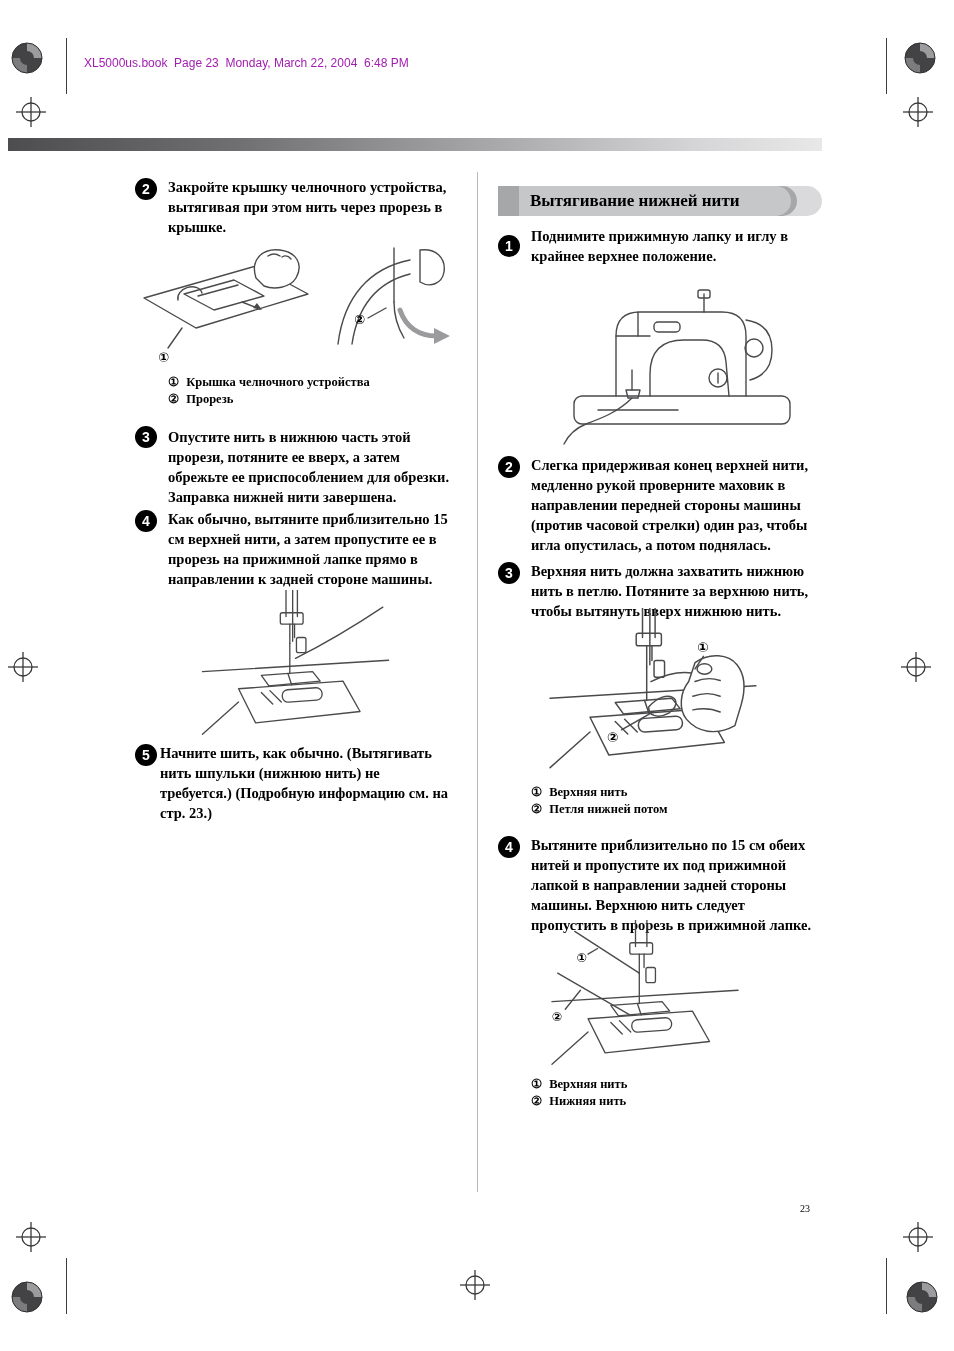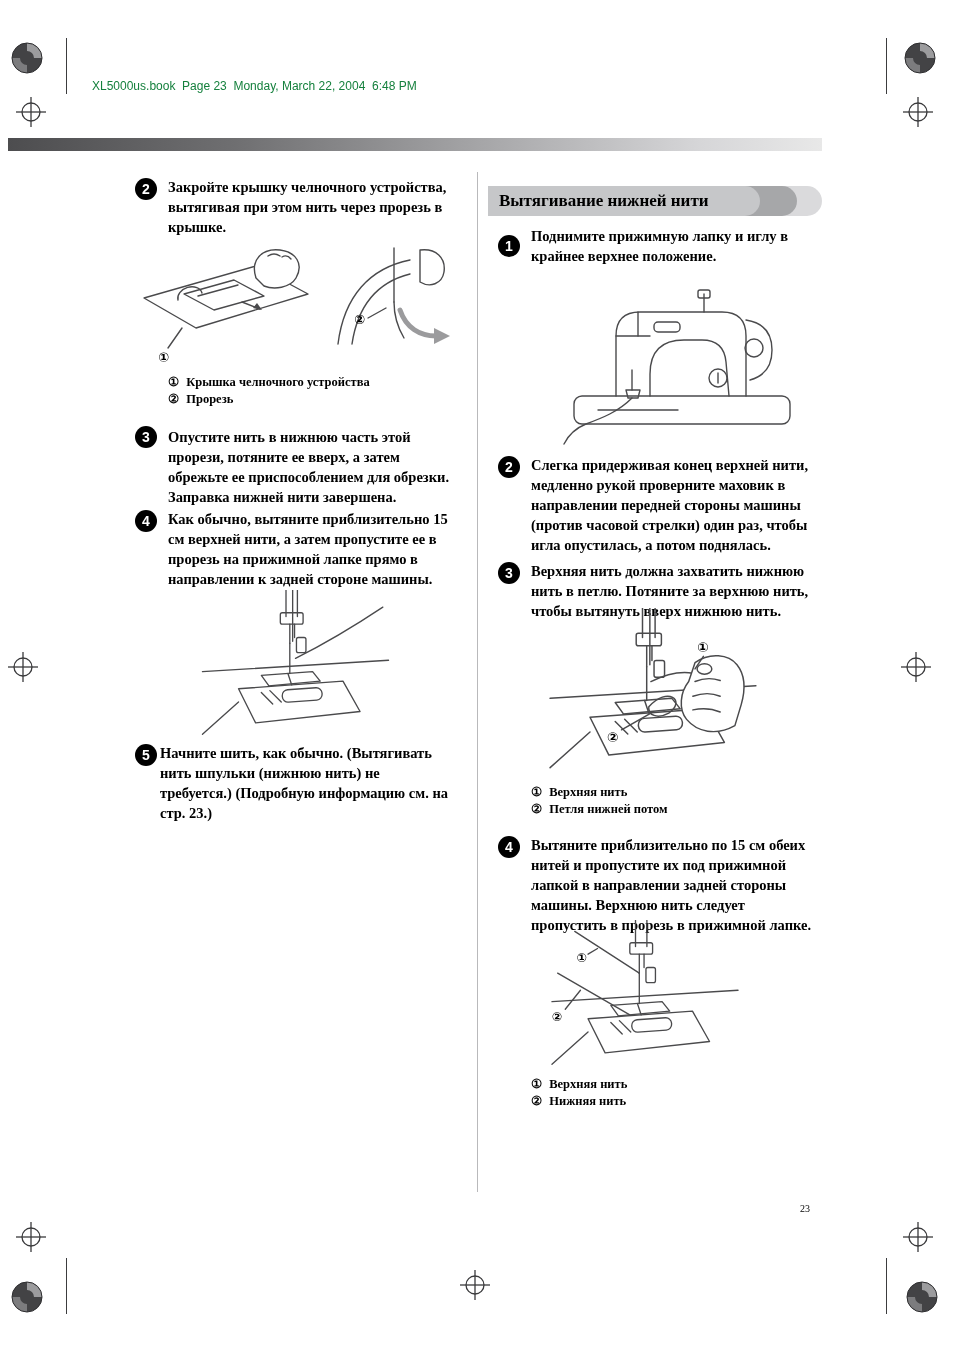--- a/index.html
+++ b/index.html
@@ -1,37 +1,37 @@
 <!DOCTYPE html>
 <html><head>
 <meta charset="utf-8">
 <style>
   html,body{margin:0;padding:0;background:#ededed;}
   .page{position:relative;width:954px;height:1351px;background:#ffffff;
         font-family:"Liberation Serif",serif;color:#000;overflow:hidden;margin:0 auto;}
 
-  .print-header{position:absolute;left:92px;top:56px;font-family:"Liberation Sans",sans-serif;
-        font-size:12px;color:#15803d;white-space:pre;margin-top:23px;}
+  .print-header{position:absolute;left:84px;top:56px;font-family:"Liberation Sans",sans-serif;
+        font-size:12px;color:#a21caf;white-space:pre;}
 
   .grad-bar{position:absolute;left:8px;top:138px;width:814px;height:13px;
         background:linear-gradient(90deg,#4d4d4f 0%,#6f6f71 28%,#a9a9ab 60%,#d6d6d8 85%,#e8e8e8 100%);}
 
   .divider{position:absolute;left:477px;top:172px;width:1px;height:1020px;background:#b9b9bb;}
 
   .step-badge{position:absolute;width:22px;height:22px;border-radius:50%;background:#000;color:#fff;
         font-family:"Liberation Sans",sans-serif;font-size:14px;font-weight:bold;
         display:flex;align-items:center;justify-content:center;}
   .step-text{position:absolute;width:292px;font-size:14.5px;line-height:20px;font-weight:bold;}
 
   .legend{position:absolute;font-size:12.5px;line-height:17px;font-weight:bold;}
   .legend-row{display:flex;gap:7px;}
 
   .sec-back2{position:absolute;left:498px;top:186px;width:324px;height:30px;background:#dadadc;border-radius:0 16px 16px 0;}
   .sec-back1{position:absolute;left:498px;top:186px;width:299px;height:30px;background:#a6a7a9;border-radius:0 16px 16px 0;}
-  .sec-main{position:absolute;left:488px;top:186px;width:272px;height:30px;background:#c6c7c9;
+  .sec-main{position:absolute;left:519px;top:186px;width:272px;height:30px;background:#c6c7c9;
         border-radius:0 16px 16px 0;display:flex;align-items:center;}
   .sec-title{font-size:17px;font-weight:bold;padding-left:11px;white-space:nowrap;}
 
   .pagenum{position:absolute;left:800px;top:1203px;font-size:10px;}
 
   .ill{position:absolute;}
   .ill .ln *{fill:none;stroke:#4a4a4c;stroke-width:1.4;stroke-linecap:round;stroke-linejoin:round;}
   .ill .fillw{fill:#ffffff !important;}
   .ill .solid{fill:#4a4a4c !important;stroke:none !important;}
   .garr{stroke:#9b9b9d;stroke-width:5;fill:none;stroke-linecap:round;}

